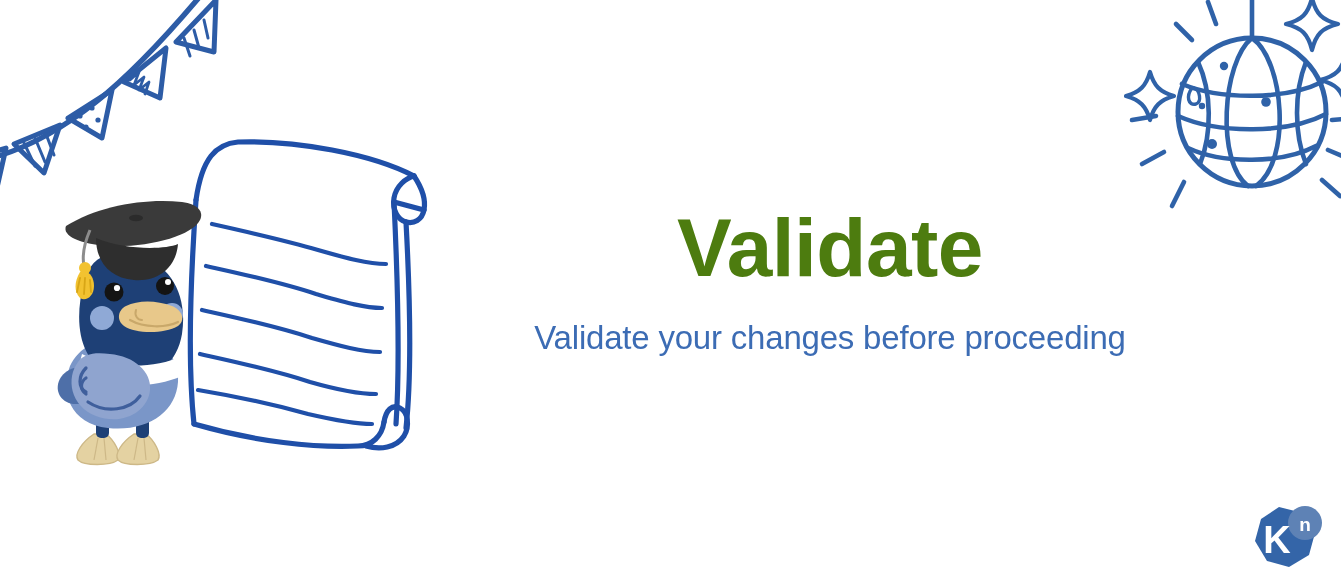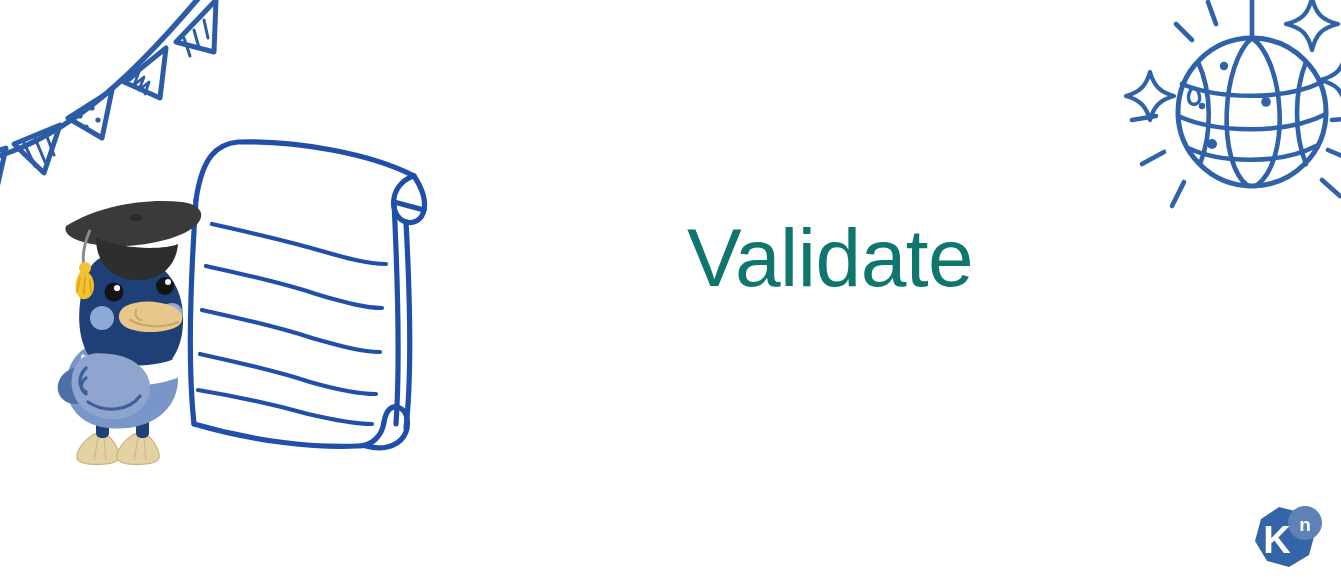--- a/index.html
+++ b/index.html
@@ -31,26 +31,26 @@
 
   
   #hero {
     position: absolute;
     left: 470px;
     top: 205px;
     width: 720px;
     text-align: center;
   }
   #hero-title {
-    margin: 10px;
+    margin: 0;
     font-size: 82px;
     line-height: 1.04;
-    font-weight: 400;
+    font-weight: 700;
     letter-spacing: -0.5px;
-    color: #0f766e;
+    color: #4d7c0f;
     white-space: nowrap;
   }
   #hero-subtitle {
     margin: 28px 0 0 0;
     font-size: 33px;
     line-height: 1.2;
     font-weight: 400;
     letter-spacing: -0.2px;
     color: #3c6cb4;
     white-space: nowrap;
@@ -225,20 +225,21 @@
       <g fill="none" stroke="#d8a616" stroke-width="1.8" stroke-linecap="round">
         <path d="M28 92 L 25 106"></path>
           <path d="M33 92 L 32 108"></path>
           <path d="M38 94 L 39 106"></path>
       </g>
     </svg>
   </div>
 
   <div id="hero">
     <h1 id="hero-title">Validate</h1>
+    <p id="hero-subtitle">Validate your changes before proceeding</p>
   </div>
 
   <div id="logo-badge">
     <svg viewBox="0 0 76 72" width="76" height="72" aria-hidden="true">
 
       <polygon points="30,4 54,10 66,30 60,52 40,64 18,58 6,38 12,16" fill="#3465a8"></polygon>
 
       <circle cx="56" cy="20" r="17" fill="#5e82b5"></circle>
 
       <text x="28" y="50" font-family="Liberation Sans, sans-serif" font-size="38" font-weight="700" fill="#ffffff" text-anchor="middle">K</text>

